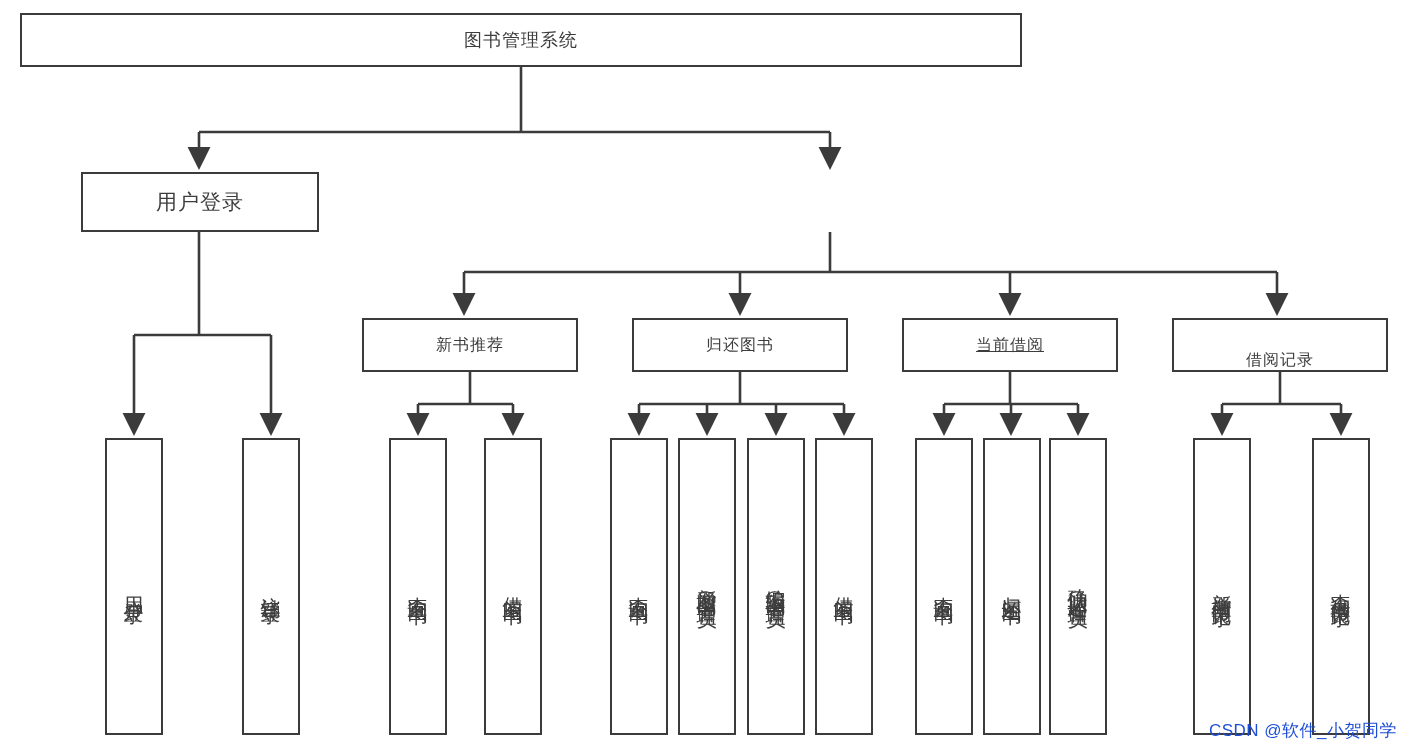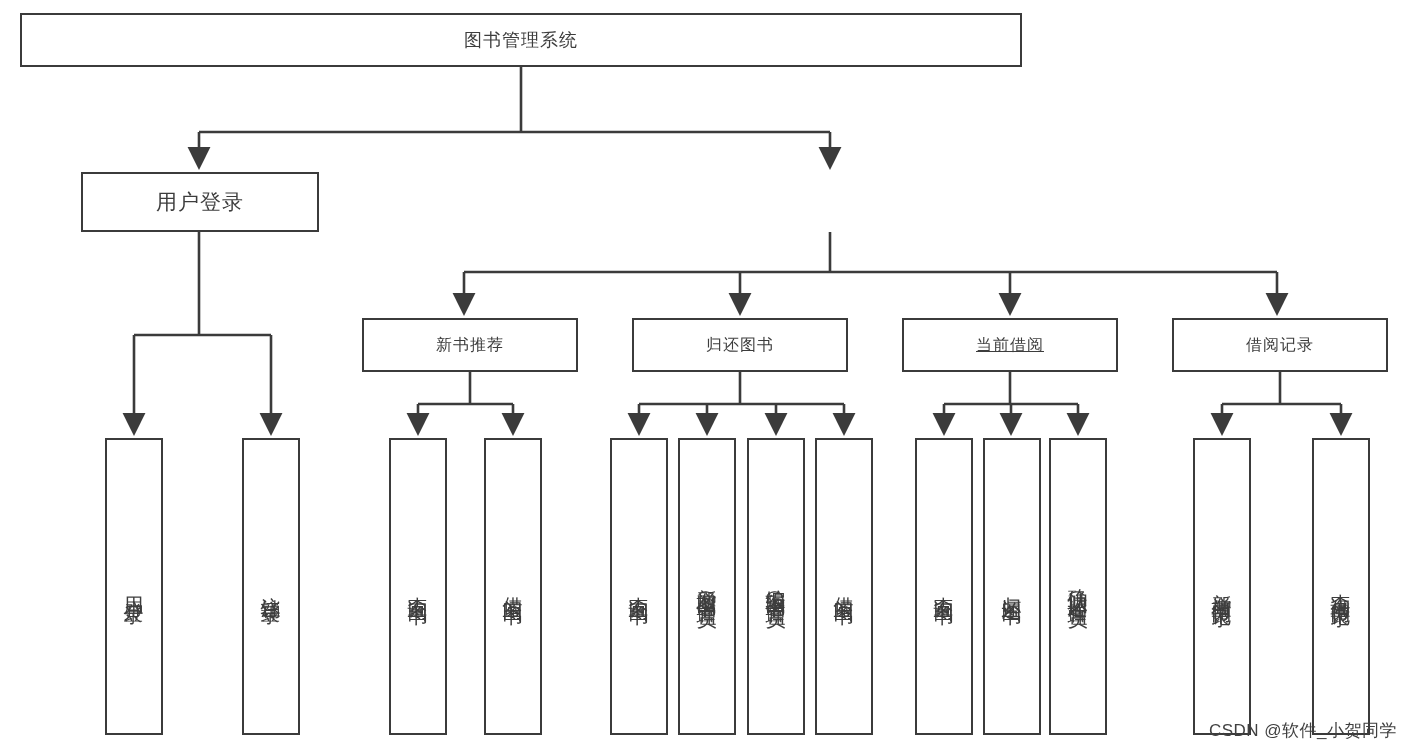--- a/index.html
+++ b/index.html
@@ -59,21 +59,21 @@
     text-orientation: upright;
     letter-spacing: 3px;
     white-space: nowrap;
     line-height: 1;
   }
   .watermark {
     position: absolute;
     right: 8px;
     bottom: 5px;
     font-size: 17px;
-    color: #404040;
+    color: #1d4ed8;
     white-space: nowrap;
     letter-spacing: 0.5px;
   }
 </style>
 </head>
 <body>
 
 <div id="canvas">
 
   <svg class="wires" viewBox="0 0 1405 747">
@@ -139,21 +139,21 @@
 
   <div class="node lvl3" style="left:362px; top:318px; width:216px; height:54px;">
     <span>新书推荐</span>
   </div>
   <div class="node lvl3" style="left:632px; top:318px; width:216px; height:54px;">
     <span>归还图书</span>
   </div>
   <div class="node lvl3" style="left:902px; top:318px; width:216px; height:54px;text-decoration:underline;">
     <span>当前借阅</span>
   </div>
-  <div class="node lvl3" style="left:1172px; top:318px; width:216px; height:54px;">
+  <div class="node lvl3" style="left:1172px; top:318px; width:216px; height:54px;align-items:flex-end;">
     <span>借阅记录</span>
   </div>
 
   <div class="node leaf" style="left:105px; top:438px; width:58px; height:297px;">
     <span class="vtext">用户登录</span>
   </div>
   <div class="node leaf" style="left:242px; top:438px; width:58px; height:297px;">
     <span class="vtext">注销登录</span>
   </div>
 

